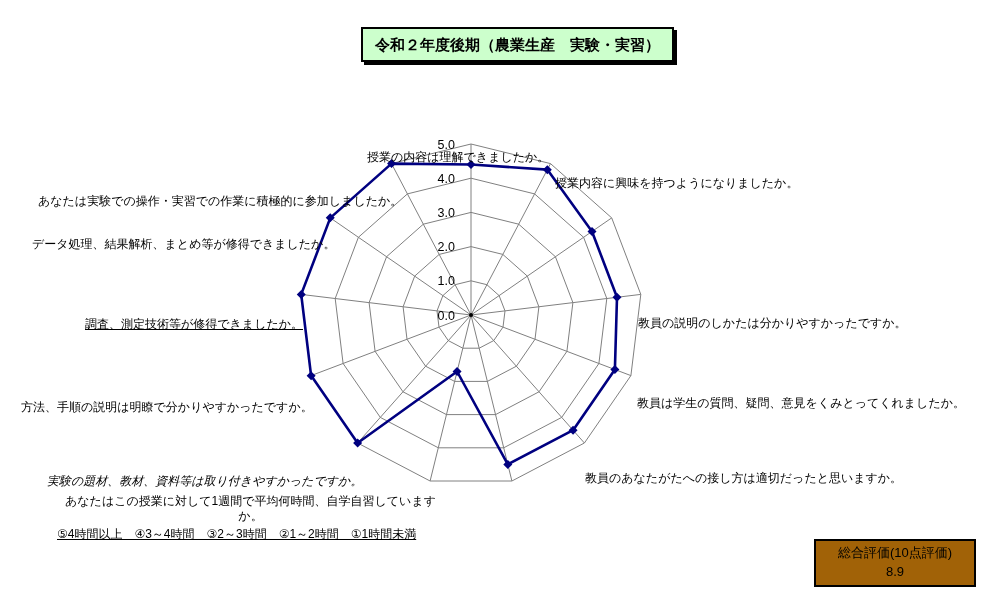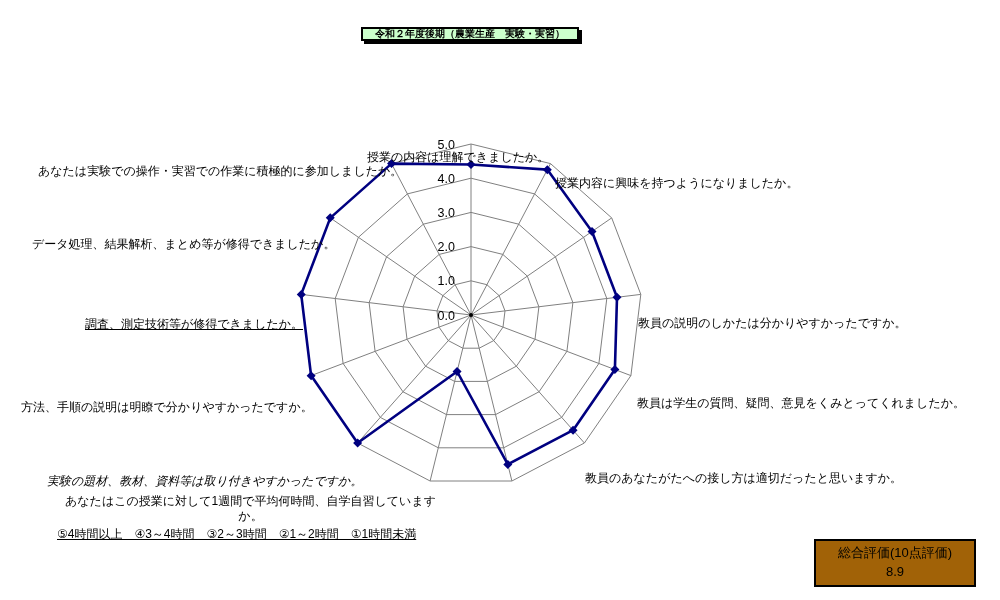--- a/index.html
+++ b/index.html
@@ -4,22 +4,22 @@
 <style>
   html,body{margin:0;padding:0;background:#fff;}
   body{
     width:1000px;height:600px;position:relative;overflow:hidden;
     font-family:"Liberation Sans","DejaVu Sans",sans-serif;color:#000;
   }
   .title-box{
     position:absolute;left:361px;top:27px;
     background:#ccffcc;border:2px solid #000;
     box-shadow:3px 3px 0 #000;
-    font-size:10px;font-weight:bold;line-height:1;
-    padding:0 12px;white-space:pre;
+    font-size:15px;font-weight:bold;line-height:1;
+    padding:8px 12px;white-space:pre;
   }
   .axis-label{
     position:absolute;font-size:12px;line-height:1.25;
     white-space:pre;color:#000;margin-top:28px;
   }
   .axis-label.center{text-align:center;}
   .chart-area{position:absolute;left:0;top:0;width:1000px;height:600px;}
   svg{position:absolute;left:0;top:0;}
   .summary-box{
     position:absolute;left:814px;top:539px;width:158px;
@@ -81,19 +81,19 @@
   <div class="axis-label" style="left:638px;top:288px;">教員の説明のしかたは分かりやすかったですか。</div>
   <div class="axis-label" style="left:637px;top:368px;">教員は学生の質問、疑問、意見をくみとってくれましたか。</div>
   <div class="axis-label" style="left:585px;top:443px;">教員のあなたがたへの接し方は適切だったと思いますか。</div>
   <div class="axis-label center" style="left:63px;top:466px;width:375px;">あなたはこの授業に対して1週間で平均何時間、自学自習しています
 か。</div>
   <div class="axis-label" style="left:57px;top:499px;text-decoration:underline;">⑤4時間以上　④3～4時間　③2～3時間　②1～2時間　①1時間未満</div>
   <div class="axis-label" style="left:47px;top:446px;font-style:italic;">実験の題材、教材、資料等は取り付きやすかったですか。</div>
   <div class="axis-label" style="left:21px;top:372px;">方法、手順の説明は明瞭で分かりやすかったですか。</div>
   <div class="axis-label" style="left:85px;top:289px;text-decoration:underline;">調査、測定技術等が修得できましたか。</div>
   <div class="axis-label" style="left:32px;top:209px;">データ処理、結果解析、まとめ等が修得できましたか。</div>
-  <div class="axis-label" style="left:38px;top:136px;">あなたは実験での操作・実習での作業に積極的に参加しましたか。</div>
+  <div class="axis-label" style="left:38px;top:166px;">あなたは実験での操作・実習での作業に積極的に参加しましたか。</div>
 </div>
 
 <div class="summary-box">
   <div>総合評価(10点評価)</div>
   <div>8.9</div>
 </div>
 
 </body></html>

